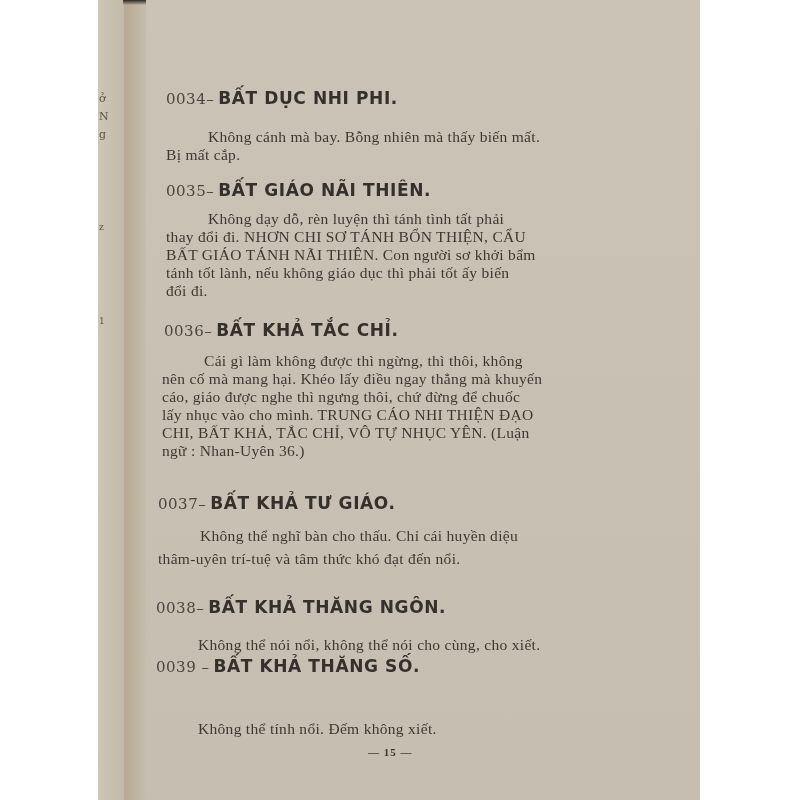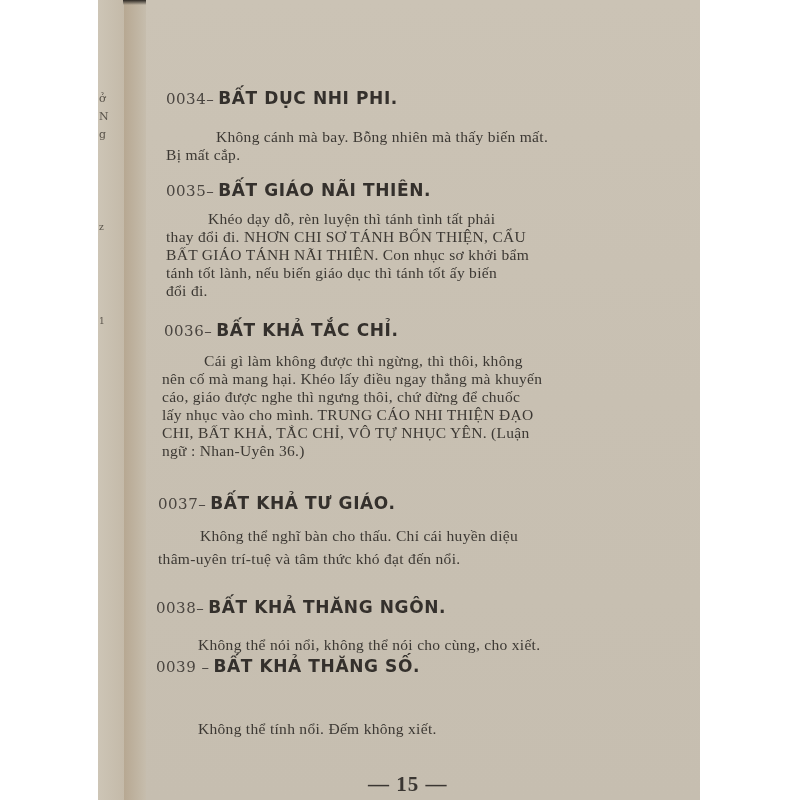--- a/index.html
+++ b/index.html
@@ -48,22 +48,22 @@
     .title {
       font-family: "DejaVu Sans", sans-serif; font-weight: bold; font-size: 17px;
       color: #34302c; letter-spacing: 0.6px; margin-left: 4px;
     }
     .body-line {
       position: absolute; white-space: nowrap;
       font-family: "Liberation Serif", serif; font-size: 15.5px; color: #3c3833;
       letter-spacing: 0.3px;
     }
     .pagenum {
-      position: absolute; left: 222px; top: 772px;
-      font-family: "Liberation Serif", serif; font-weight: bold; font-size: 21px;
+      position: absolute; left: 222px; top: 746px;
+      font-family: "Liberation Serif", serif; font-weight: bold; font-size: 11px;
       color: #3a3632; letter-spacing: 1px;
     }
   </style>
 </head>
 <body>
 
 <div class="photo">
   <div class="prev-page">
     <span class="frag" style="top:92px">ở</span>
     <span class="frag" style="top:110px">N</span>
@@ -74,32 +74,32 @@
   <div class="gutter"></div>
   <div class="top-shadow"></div>
   <div class="right-edge"></div>
 
   <div class="page">
 
     <div class="entry">
       <div class="head" style="left:20px; top:88px">
         <span class="num">0034–</span><span class="title">BẤT DỤC NHI PHI.</span>
       </div>
-      <div class="body-line" style="left:70px; top:128px">Không cánh mà bay. Bỗng nhiên mà thấy biến mất.</div>
+      <div class="body-line" style="left:62px; top:128px">Không cánh mà bay. Bỗng nhiên mà thấy biến mất.</div>
       <div class="body-line" style="left:20px; top:146px">Bị mất cắp.</div>
     </div>
 
     <div class="entry">
       <div class="head" style="left:20px; top:180px">
         <span class="num">0035–</span><span class="title">BẤT GIÁO NÃI THIÊN.</span>
       </div>
-      <div class="body-line" style="left:62px; top:210px">Khéo dạy dỗ, rèn luyện thì tánh tình tất phải</div>
+      <div class="body-line" style="left:62px; top:210px">Không dạy dỗ, rèn luyện thì tánh tình tất phải</div>
       <div class="body-line" style="left:20px; top:228px">thay đổi đi. NHƠN CHI SƠ TÁNH BỔN THIỆN, CẨU</div>
-      <div class="body-line" style="left:20px; top:246px">BẤT GIÁO TÁNH NÃI THIÊN. Con nhục sơ khởi bẩm</div>
-      <div class="body-line" style="left:20px; top:264px">tánh tốt lành, nếu biến giáo dục thì tánh tốt ấy biến</div>
+      <div class="body-line" style="left:20px; top:246px">BẤT GIÁO TÁNH NÃI THIÊN. Con người sơ khởi bẩm</div>
+      <div class="body-line" style="left:20px; top:264px">tánh tốt lành, nếu không giáo dục thì phải tốt ấy biến</div>
       <div class="body-line" style="left:20px; top:282px">đổi đi.</div>
     </div>
 
     <div class="entry">
       <div class="head" style="left:18px; top:320px">
         <span class="num">0036–</span><span class="title">BẤT KHẢ TẮC CHỈ.</span>
       </div>
       <div class="body-line" style="left:58px; top:352px">Cái gì làm không được thì ngừng, thì thôi, không</div>
       <div class="body-line" style="left:16px; top:370px">nên cố mà mang hại. Khéo lấy điều ngay thẳng mà khuyến</div>
       <div class="body-line" style="left:16px; top:388px">cáo, giáo được nghe thì ngưng thôi, chứ đừng để chuốc</div>

